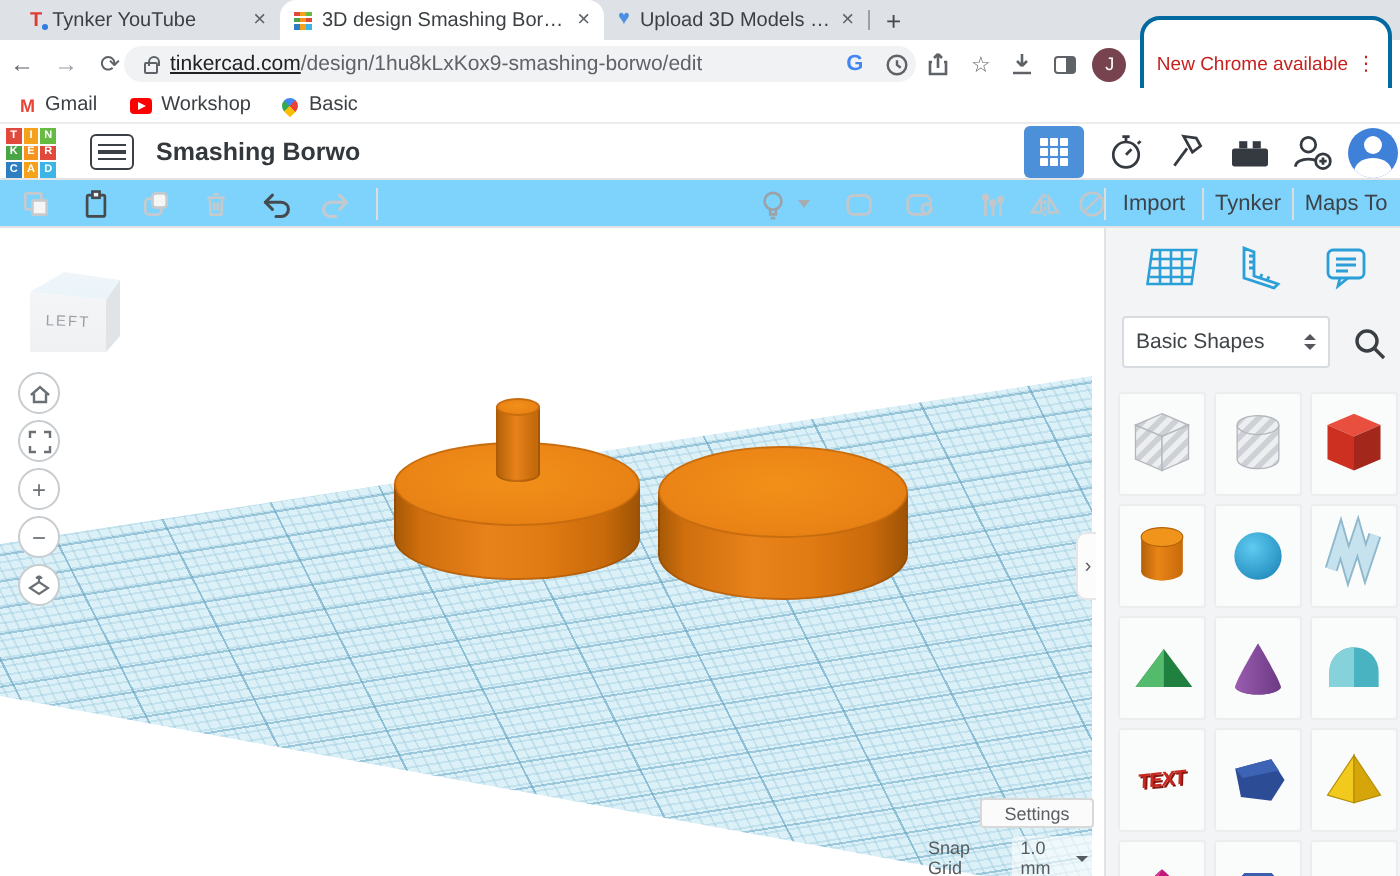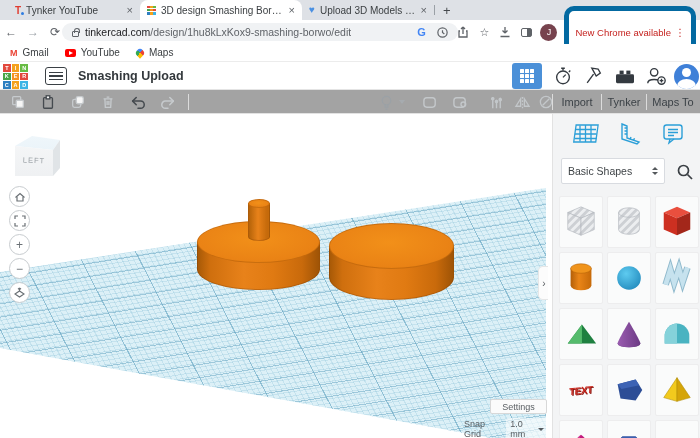--- a/index.html
+++ b/index.html
@@ -23,29 +23,29 @@
   .newtab { font-size:13px; color:#45494d; margin:0 0 2px 8px; }
 
   
   .addressbar { position:absolute; left:0; top:20px; width:700px; height:24px; background:#fff; display:flex; align-items:center; }
   .nav-glyph { font-size:12px; color:#5f6368; width:22px; text-align:center; }
   .nav-glyph.dim { color:#9aa0a6; }
   .urlpill { position:absolute; left:62px; top:3px; width:396px; height:18px; background:#f0f2f4; border-radius:9px; display:flex; align-items:center; padding:0 10px; gap:6px; }
   .lock { width:7px; height:6px; border:1.2px solid #5f6368; border-radius:1px; position:relative; margin-top:3px; }
   .lock:before { content:""; position:absolute; left:0.5px; top:-4px; width:4px; height:4px; border:1.2px solid #5f6368; border-bottom:none; border-radius:3px 3px 0 0; }
   .url { font-size:10.5px; white-space:nowrap; overflow:hidden; }
-  .url .domain { color:#202124; }
+  .url .domain { color:#202124;text-decoration:underline; }
   .url .path { color:#5f6368; }
   .abar-right { position:absolute; right:4px; top:0; height:24px; display:flex; align-items:center; gap:7px; }
   .abar-ic { width:14px; height:14px; display:flex; align-items:center; justify-content:center; color:#5f6368; font-size:11px; }
   .g-logo { font-weight:bold; color:#4285f4; font-size:11px; }
   .sidepanel-ic { width:11px; height:9px; border:1.3px solid #5f6368; border-radius:2px; position:relative; }
   .sidepanel-ic:before { content:""; position:absolute; right:0; top:0; width:4px; height:100%; background:#5f6368; }
   .mini-avatar { width:17px; height:17px; border-radius:50%; background:#77434e; color:#fff; font-size:9px; display:flex; align-items:center; justify-content:center; }
-  .update-pill { border:5px solid #0369a1; color:#c5221f; background:#fff; border-radius:10px; font-size:9.5px; padding:16px 6px; display:flex; align-items:center; gap:4px; white-space:nowrap; }
+  .update-pill { border:2px solid #0369a1; color:#c5221f; background:#fff; border-radius:10px; font-size:9.5px; padding:16px 6px; display:flex; align-items:center; gap:4px; white-space:nowrap; }
   .dots { color:#c5221f; font-size:10px; letter-spacing:0; }
 
   
   .bookmarks { position:absolute; left:0; top:44px; width:700px; height:18px; background:#fff; border-bottom:1px solid #ececec; display:flex; align-items:center; gap:16px; padding-left:10px; }
   .bm { display:flex; align-items:center; gap:5px; font-size:10px; color:#3c4043; }
   .bm-gmail { color:#ea4335; font-weight:bold; font-size:9px; }
   .bm-yt { width:11px; height:8px; background:#ff0000; border-radius:2px; position:relative; }
   .bm-yt:before { content:""; position:absolute; left:4px; top:2px; border-left:4px solid #fff; border-top:2px solid transparent; border-bottom:2px solid transparent; }
   .bm-maps { width:8px; height:8px; background:conic-gradient(#4285f4 0 25%, #ea4335 0 50%, #fbbc04 0 75%, #34a853 0); border-radius:50% 50% 50% 0; transform:rotate(-45deg); }
 
@@ -62,21 +62,21 @@
   .hdr-right { position:absolute; right:0; top:0; height:28px; display:flex; align-items:center; }
   .grid-btn { width:30px; height:26px; background:#4b90d8; border-radius:3px; display:flex; align-items:center; justify-content:center; margin-right:8px; }
   .grid-btn .g9 { width:14px; height:14px; display:grid; grid-template-columns:repeat(3,1fr); grid-template-rows:repeat(3,1fr); gap:1.5px; }
   .grid-btn .g9 b { background:#fff; border-radius:0.5px; }
   .hdr-ic { width:26px; height:26px; display:flex; align-items:center; justify-content:center; margin-right:5px; }
   .avatar { width:25px; height:25px; border-radius:50%; background:#3f80d8; position:relative; overflow:hidden; margin-right:1px; }
   .avatar:before { content:""; position:absolute; left:8px; top:4px; width:9px; height:9px; border-radius:50%; background:#fff; }
   .avatar:after { content:""; position:absolute; left:3px; top:15px; width:19px; height:14px; border-radius:50%; background:#fff; }
 
   
-  .edit-toolbar { position:absolute; left:0; top:90px; width:700px; height:24px; background:#a3a3a3; border-bottom:1px solid #e2e2e2; }
+  .edit-toolbar { position:absolute; left:0; top:90px; width:700px; height:24px; background:#7dd3fc; border-bottom:1px solid #e2e2e2; }
   .tb-ic { position:absolute; top:2px; width:20px; height:20px; display:flex; align-items:center; justify-content:center; }
   .tb-sep { position:absolute; top:4px; width:1px; height:16px; background:#dcdcdc; }
   .tb-btn { position:absolute; top:0; height:24px; display:flex; align-items:center; justify-content:center; font-size:11px; color:#3c4247; }
   .caret-down { width:0; height:0; border-left:3.5px solid transparent; border-right:3.5px solid transparent; border-top:4px solid #a6abaf; }
 
   
   .main { position:absolute; left:0; top:114px; width:700px; height:324px; }
   .canvas3d { position:absolute; left:0; top:0; width:548px; height:324px; background:#fff; overflow:hidden; }
 
   .workplane { position:absolute; left:0; top:71px; width:546px; height:260px; clip-path:polygon(0 87px, 546px 3px, 546px 263px, 0 163px); }
@@ -209,46 +209,46 @@
   </div>
 </div>
 
 <div class="bookmarks">
   <span class="bm">
       <span class="bm-gmail">M</span>
       <span>Gmail</span>
     </span>
   <span class="bm">
       <span class="bm-yt"></span>
-      <span>YouTube</span>
+      <span>Workshop</span>
     </span>
   <span class="bm">
       <span class="bm-maps"></span>
-      <span>Maps</span>
+      <span>Basic</span>
     </span>
 </div>
 
 <div class="app-header">
   <div class="tc-logo">
     <span>T</span>
       <span>I</span>
       <span>N</span>
     <span>K</span>
       <span>E</span>
       <span>R</span>
     <span>C</span>
       <span>A</span>
       <span>D</span>
   </div>
   <div class="menu-btn">
       <i></i>
       <i></i>
       <i></i>
     </div>
-  <div class="design-title">Smashing Upload</div>
+  <div class="design-title">Smashing Borwo</div>
   <div class="hdr-right">
     <div class="grid-btn">
         <span class="g9">
           <b></b>
           <b></b>
           <b></b>
           <b></b>
           <b></b>
           <b></b>
           <b></b>

